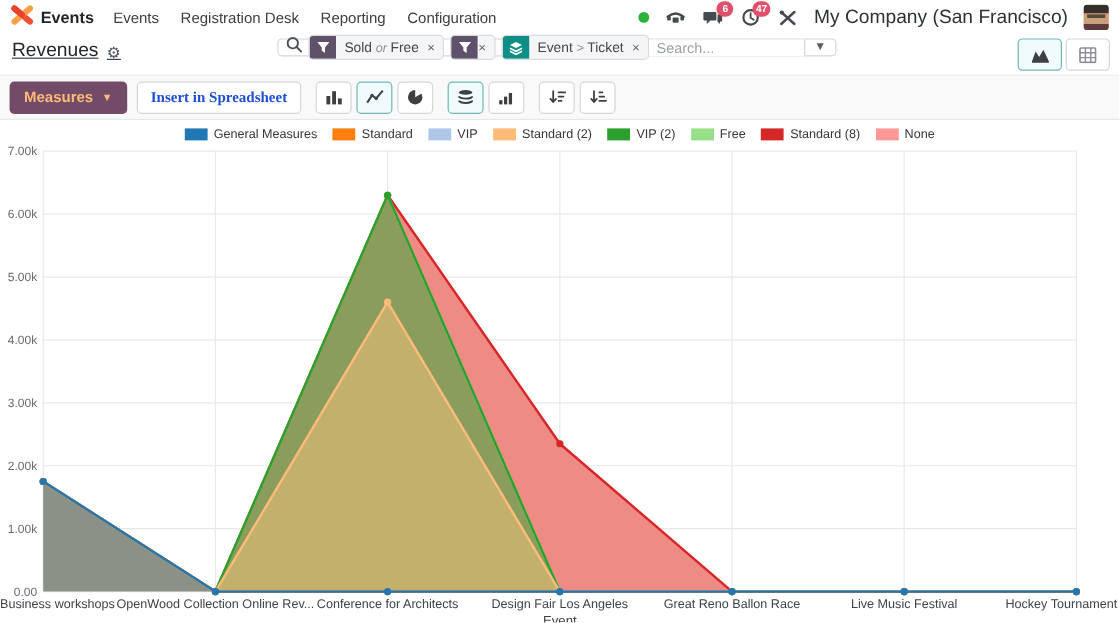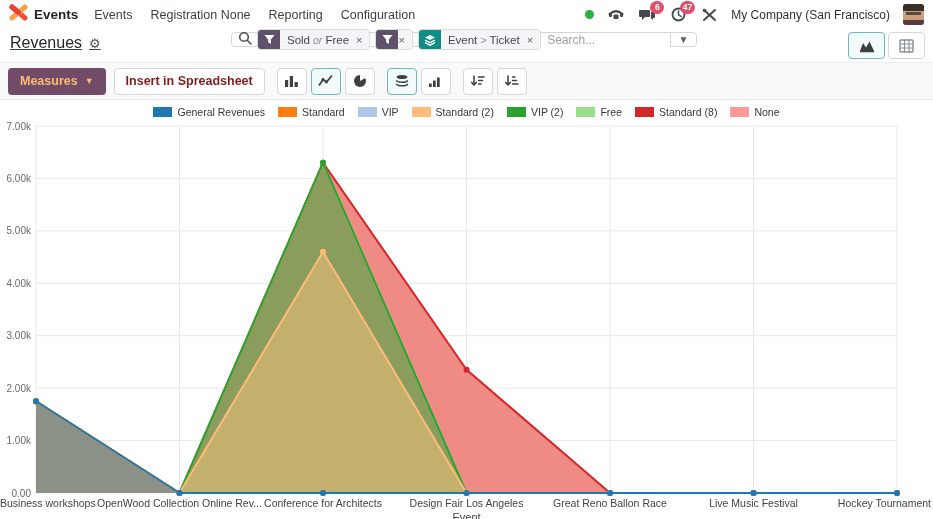--- a/index.html
+++ b/index.html
@@ -10,21 +10,21 @@
   .navbar { display:flex; align-items:center; height:29px; padding:0 9px; background:#fff; }
   .brand { display:flex; align-items:center; gap:6px; margin-right:16px; }
   .brand-name { font-size:13.5px; font-weight:700; color:#1f2329; }
   .nav-menu { display:flex; align-items:center; gap:18px; }
   .nav-item { font-size:12.5px; color:#3a3f45; cursor:pointer; }
   .systray { margin-left:auto; display:flex; align-items:center; gap:13px; }
   .status-dot { width:9px; height:9px; border-radius:50%; background:#2ab23c; }
   .tray-ic { position:relative; width:18px; height:16px; display:flex; align-items:center; justify-content:center; }
   .badge { position:absolute; top:-6px; right:-8px; min-width:14px; height:13px; padding:0 3px; border-radius:8px;
            background:#e0506a; color:#fff; font-size:8.5px; font-weight:700; display:flex; align-items:center; justify-content:center; }
-  .company { font-size:12px; color:#2d3238; }
+  .company { font-size:16px; color:#2d3238; }
   .avatar { position:relative; width:21px; height:21px; border-radius:3px; overflow:hidden; background:#caa07a; }
   .avatar .hair { position:absolute; top:0; left:0; right:0; height:7px; background:#35302b; }
   .avatar .glasses { position:absolute; top:8px; left:3px; right:3px; height:3px; background:#2c2a28; opacity:.75; }
   .avatar .shirt { position:absolute; bottom:0; left:0; right:0; height:5px; background:#5d3a40; }
 
   
   .control-panel { position:relative; height:33px; background:#fff; }
   .breadcrumb { position:absolute; left:10px; top:5px; display:flex; align-items:center; gap:7px;text-decoration:underline; }
   .page-title { font-size:16px; color:#23272d; }
   .gear { font-size:13px; color:#4b5158; cursor:pointer; line-height:1; }
@@ -43,22 +43,22 @@
                   color:#5a5f66; font-size:10px; cursor:pointer; }
   .view-switcher { position:absolute; right:8px; top:3px; display:flex; gap:3px; }
   .vs-btn { width:37px; height:27px; border:1px solid #d4d6da; border-radius:4px; background:#fff; display:flex; align-items:center; justify-content:center; cursor:pointer; }
   .vs-btn.active { border-color:#6fb7b8; background:#f2fbfb; }
 
   
   .toolbar { display:flex; align-items:center; height:38px; padding:0 8px; background:#f9f9fa; border-top:1px solid #ebedf0; border-bottom:1px solid #e6e8ec; gap:8px; }
   .btn-measures { height:27px; padding:0 12px; background:#714B67; color:#fdba74; border:none; border-radius:4px; font-size:12.5px; font-weight:600;
                   display:flex; align-items:center; gap:7px; cursor:pointer; font-family:"Liberation Sans",sans-serif; }
   .btn-measures .caret { font-size:9px; }
-  .btn-insert { height:27px; padding:0 11px; background:#fff; color:#7f1d1d; border:1px solid #d4d6da; border-radius:4px; font-size:12.5px; font-weight:600;
-                cursor:pointer; font-family:Liberation Sans, sans-serif; }
+  .btn-insert { height:27px; padding:0 11px; background:#fff; color:#1d4ed8; border:1px solid #d4d6da; border-radius:4px; font-size:12.5px; font-weight:600;
+                cursor:pointer; font-family:Liberation Serif, serif; }
   .icon-group { display:flex; gap:4px; margin-left:4px; }
   .ic-btn { width:30px; height:27px; border:1px solid #d4d6da; border-radius:4px; background:#fff; display:flex; align-items:center; justify-content:center; cursor:pointer; }
   .ic-btn.active { border-color:#6fb7b8; background:#f2fbfb; }
 
   
   .chart-section { position:relative; height:419px; background:#fff; }
   .legend { position:absolute; top:6px; left:0; width:100%; display:flex; justify-content:center; align-items:center; gap:13px; }
   .legend-item { display:flex; align-items:center; gap:5px; cursor:pointer; }
   .swatch { width:19px; height:10px; display:inline-block; }
   .legend-label { font-size:10.5px; color:#33373c; }
@@ -79,21 +79,21 @@
         <svg width="19" height="17" viewBox="0 0 19 17">
           <path d="M3 3 L16 14" stroke="#ee4f38" stroke-width="5" stroke-linecap="round"></path>
           <path d="M16 3 L3 14" stroke="#f7a04a" stroke-width="5" stroke-linecap="round"></path>
           <path d="M3 3 L9.5 8.5" stroke="#e8432e" stroke-width="5" stroke-linecap="round"></path>
         </svg>
       </span>
       <span class="brand-name">Events</span>
     </div>
     <div class="nav-menu">
       <span class="nav-item">Events</span>
-      <span class="nav-item">Registration None</span>
+      <span class="nav-item">Registration Desk</span>
       <span class="nav-item">Reporting</span>
       <span class="nav-item">Configuration</span>
     </div>
     <div class="systray">
       <span class="status-dot"></span>
       <span class="tray-ic">
         <svg width="16" height="14" viewBox="0 0 16 14">
           <path d="M1.5 6 Q8 0.5 14.5 6" stroke="#454a50" stroke-width="2.2" fill="none" stroke-linecap="round"></path>
           <rect x="5.5" y="6.5" width="5" height="4.5" rx="1" fill="#454a50"></rect>
           <rect x="1" y="5.5" width="3" height="3.5" rx="1" fill="#454a50"></rect>
@@ -263,21 +263,21 @@
           <path d="M8.5 3 h2.5 M8.5 6.5 h4 M8.5 10 h5.5" stroke="#3c4043" stroke-width="1.5" stroke-linecap="round"></path>
         </svg>
       </span>
     </span>
   </div>
 
   <div class="chart-section">
     <div class="legend" id="legend">
         <span class="legend-item">
           <span class="swatch" style="background: rgb(31, 119, 180);"></span>
-          <span class="legend-label">General Revenues</span>
+          <span class="legend-label">General Measures</span>
         </span>
         <span class="legend-item">
           <span class="swatch" style="background: rgb(255, 127, 14);"></span>
           <span class="legend-label">Standard</span>
         </span>
         <span class="legend-item">
           <span class="swatch" style="background: rgb(174, 199, 232);"></span>
           <span class="legend-label">VIP</span>
         </span>
         <span class="legend-item">

